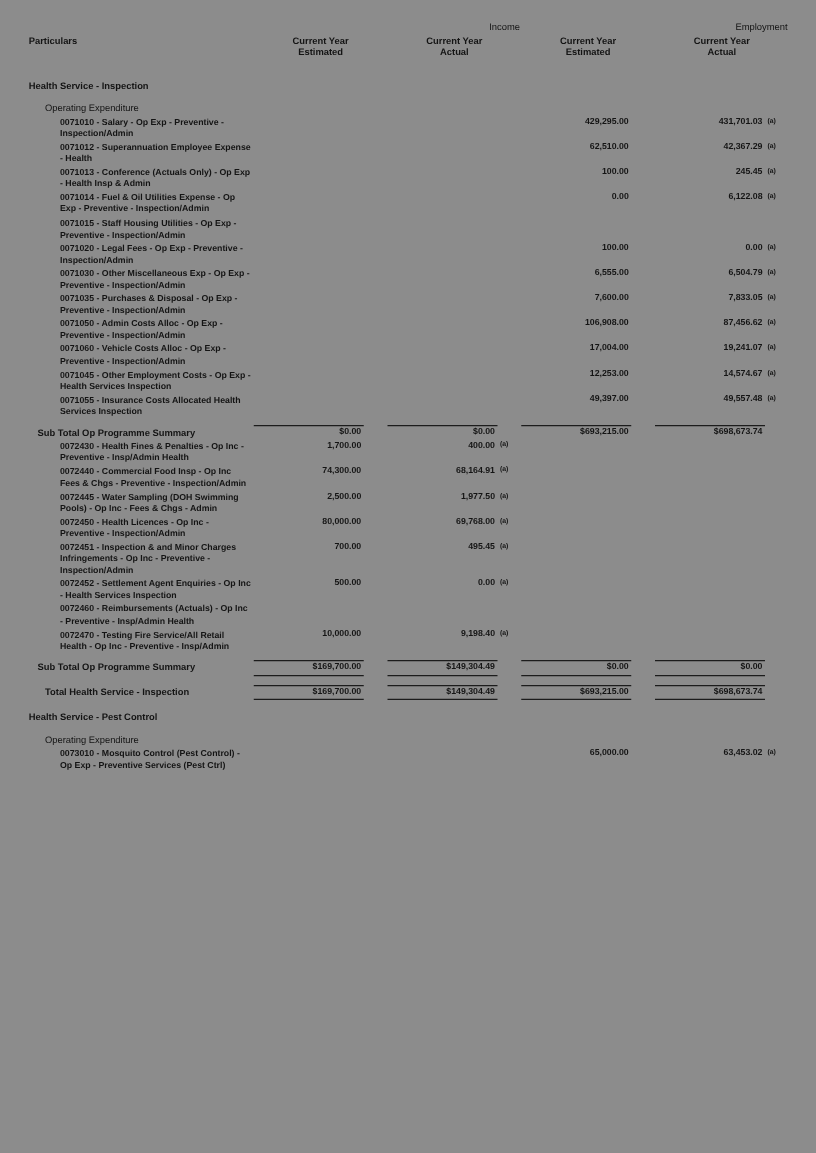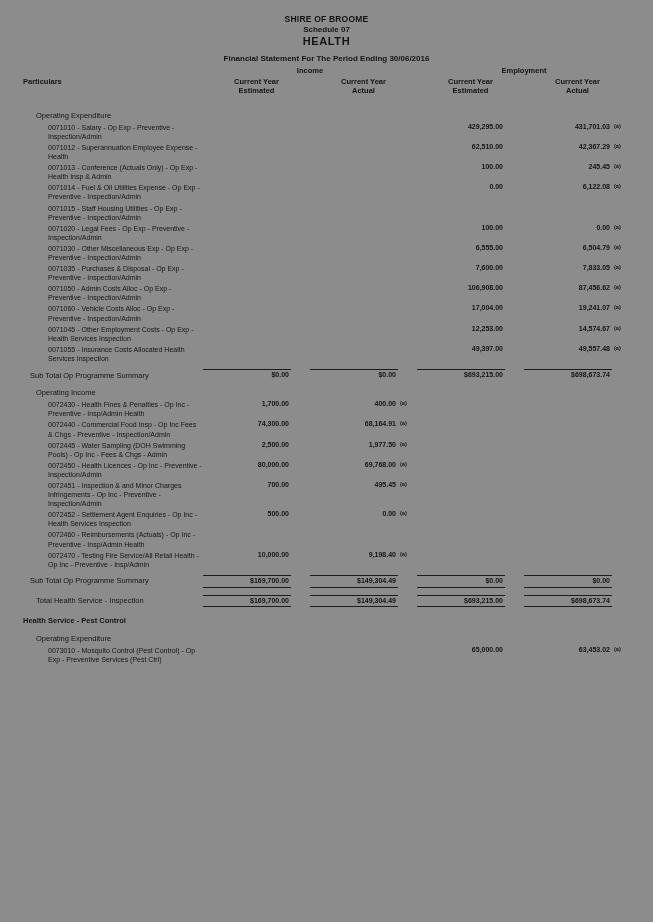--- a/index.html
+++ b/index.html
@@ -15,24 +15,24 @@
   .hdr{text-align:center;}
   .hdr .l1{font-size:8.5px;font-weight:bold;letter-spacing:.2px;}
   .hdr .l2{font-size:8px;font-weight:bold;margin-top:1px;}
   .hdr .l3{font-size:11px;font-weight:bold;letter-spacing:.6px;margin-top:1px;}
   .hdr .l4{font-size:8px;font-weight:bold;margin-top:7px;}
 
   table.main{width:100%;border-collapse:collapse;margin-top:2px;}
   table.main td{vertical-align:top;}
 
   .colgrp{font-size:7.5px;font-weight:bold;text-align:center;line-height:1.25;}
-  .grouphead{font-size:7.5px;font-weight:bold;text-align:center;margin-top:28px;}
+  .grouphead{font-size:7.5px;font-weight:normal;text-align:right;margin-top:28px;}
   .particulars{font-size:7.5px;font-weight:bold;}
 
-  .lbl{font-size:7px;line-height:1.3;font-weight:normal;}
+  .lbl{font-size:7px;line-height:1.3;font-weight:bold;}
   .num{font-size:7px;text-align:right;white-space:nowrap;font-weight:bold;padding-right:2px;}
   .note{font-size:5.5px;font-weight:bold;text-align:left;padding-left:2px;width:16px;}
 
   .secttl{font-size:7.5px;font-weight:bold;padding-top:9px;padding-bottom:2px;}
   .subttl{font-size:7.5px;font-weight:normal;padding-top:7px;padding-bottom:2px;padding-left:14px;}
   .row .lbl{padding-left:26px;}
   .subtot .lbl{padding-left:8px;font-size:7.5px;}
   .grandtot .lbl{padding-left:14px;font-size:7.5px;}
 
   .w-inc1{width:88px;}
@@ -47,26 +47,20 @@
   .footer .f1{position:absolute;left:380px;}
   .footer .f2{position:absolute;left:500px;}
   .topline{border-top:1.2px solid #1c1c1c;}
   .botline{border-bottom:1.2px solid #1c1c1c;}
 </style>
 </head>
 <body>
 
 <div class="page">
 
-  <div class="hdr">
-    <div class="l1">SHIRE OF BROOME</div>
-    <div class="l2">Schedule 07</div>
-    <div class="l3">HEALTH</div>
-    <div class="l4">Financial Statement For The Period Ending 30/06/2016</div>
-  </div>
 
   <table class="main">
     <colgroup>
       <col>
       <col class="w-inc1">
         <col style="width:18px">
       <col class="w-inc2">
         <col style="width:18px">
       <col class="w-exp1">
         <col style="width:18px">
@@ -85,20 +79,23 @@
       <td class="colgrp" colspan="2">Current Year<br>Estimated</td>
       <td class="colgrp" colspan="2">Current Year<br>Actual</td>
       <td class="colgrp" colspan="2">Current Year<br>Estimated</td>
       <td class="colgrp" colspan="2">Current Year<br>Actual</td>
     </tr>
     <tr class="spacer">
           <td colspan="9"></td>
         </tr>
 
     <tr>
+      <td class="secttl" colspan="9">Health Service - Inspection</td>
+    </tr>
+    <tr>
       <td class="subttl" colspan="9">Operating Expenditure</td>
     </tr>
 
     <tr class="row">
       <td class="lbl">0071010 - Salary - Op Exp - Preventive - Inspection/Admin</td>
       <td class="num"></td>
           <td class="note"></td>
       <td class="num"></td>
           <td class="note"></td>
       <td class="num">429,295.00</td>
@@ -236,23 +233,20 @@
       <td class="num topline">$0.00</td>
           <td class="note"></td>
       <td class="num topline">$0.00</td>
           <td class="note"></td>
       <td class="num topline">$693,215.00</td>
           <td class="note"></td>
       <td class="num topline">$698,673.74</td>
           <td class="note"></td>
     </tr>
 
-    <tr>
-      <td class="subttl" colspan="9">Operating Income</td>
-    </tr>
 
     <tr class="row">
       <td class="lbl">0072430 - Health Fines &amp; Penalties - Op Inc - Preventive - Insp/Admin Health</td>
       <td class="num">1,700.00</td>
           <td class="note"></td>
       <td class="num">400.00</td>
           <td class="note">(a)</td>
       <td class="num"></td>
           <td class="note"></td>
       <td class="num"></td>

